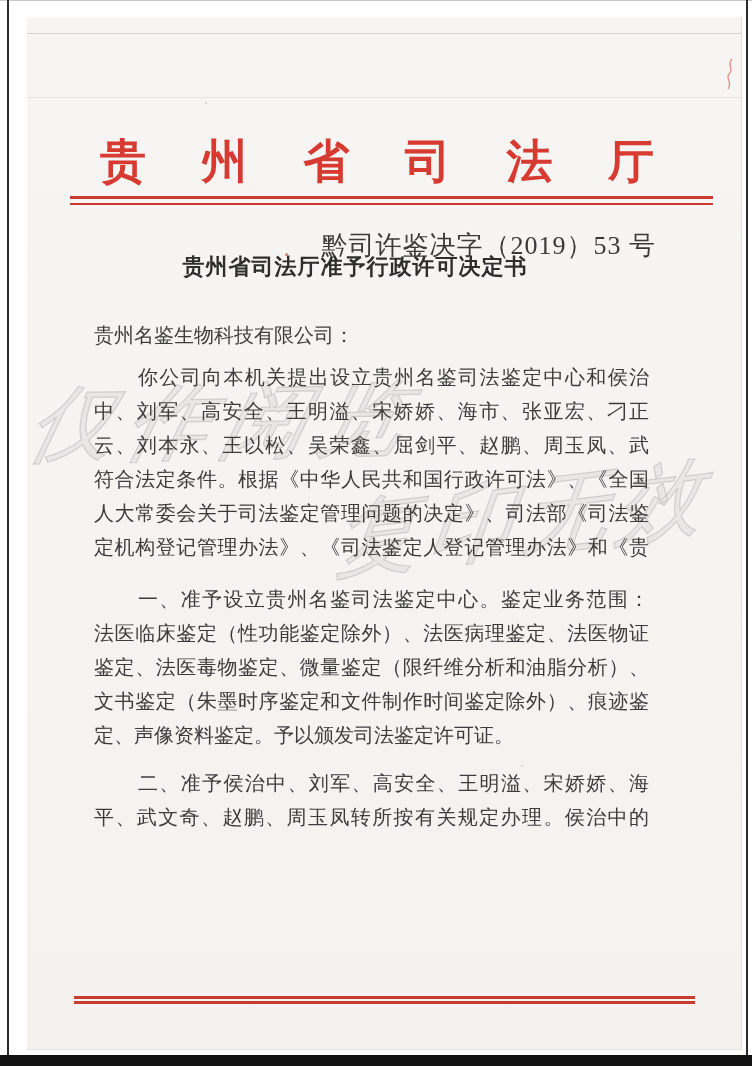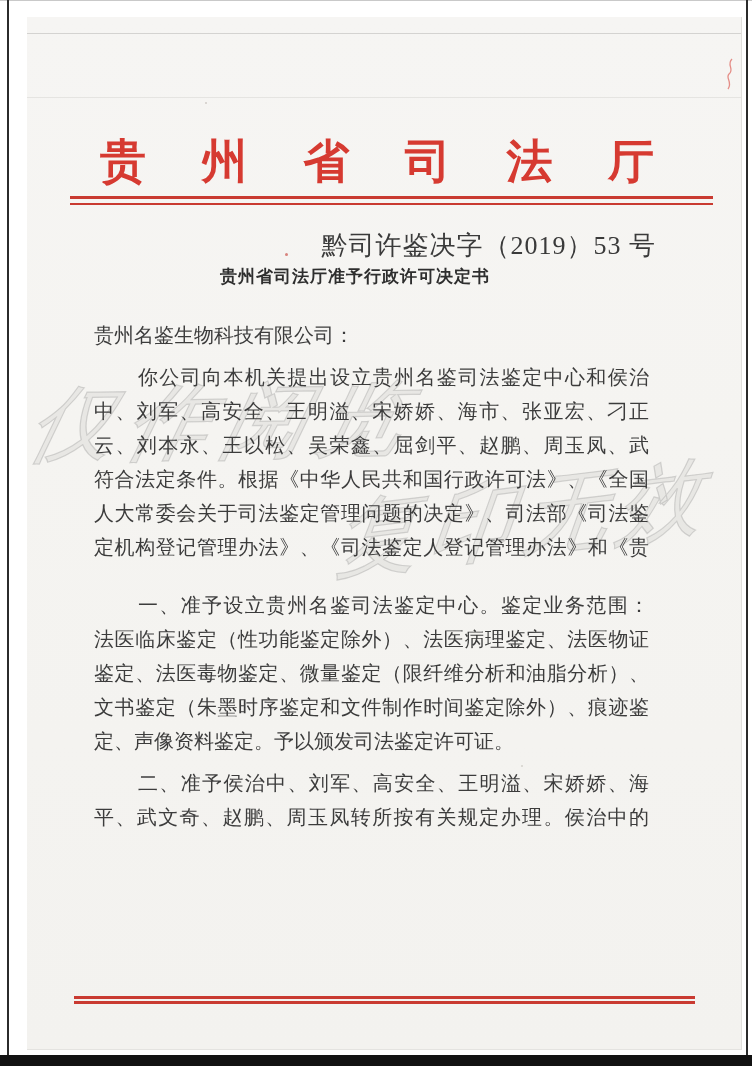--- a/index.html
+++ b/index.html
@@ -31,40 +31,40 @@
   .red-rule{position:absolute;background:#c93a31;}
   .red-rule.top-a{left:43px;top:179px;width:643px;height:3px;}
   .red-rule.top-b{left:43px;top:186px;width:643px;height:2px;}
   .red-rule.bot-a{left:47px;top:979px;width:621px;height:2.5px;}
   .red-rule.bot-b{left:47px;top:984px;width:621px;height:2.5px;}
   .doc-number{
     position:absolute;left:73px;top:211px;width:556px;height:28px;
     text-align:right;font-size:26px;color:#3a3a3a;letter-spacing:1px;
   }
   .doc-title{
-    position:absolute;left:50px;top:248px;width:556px;height:32px;
+    position:absolute;left:50px;top:235px;width:556px;height:32px;
     text-align:center;font-family:"Liberation Sans","DejaVu Sans",sans-serif;
-    font-weight:700;font-size:17px;color:#2e2e2e;letter-spacing:1px;
+    font-weight:700;font-size:22px;color:#2e2e2e;letter-spacing:1px;
   }
   
   .body-block{
     position:absolute;left:67px;top:301px;width:555px;
     font-size:20px;line-height:34px;color:#3c3c3c;
   }
   .body-block .line{
     text-align:justify;
     -webkit-text-justify:inter-ideograph;
   }
   .body-block .line.fill{text-align-last:justify;}
   .body-block .line.end{text-align-last:left;}
   .body-block .line.ind{padding-left:44px;}
   .para{margin:0;}
   .para.pa{margin-top:8px;}
-  .para.pb{margin-top:26px;font-family:Liberation Mono, monospace;}
-  .para.pc{margin-top:6px;}
+  .para.pb{margin-top:18px;}
+  .para.pc{margin-top:14px;}
   
   .wm{
     position:absolute;font-family:"Liberation Serif","DejaVu Serif",serif;
     font-style:italic;white-space:nowrap;
     color:rgba(165,165,163,0.16);
     -webkit-text-stroke:1.2px rgba(150,150,148,0.35);
     pointer-events:none;
   }
   .wm.left{left:5px;top:348px;font-size:84px;letter-spacing:12px;transform:skewX(-14deg) rotate(-1deg);}
   .wm.right{left:308px;top:466px;font-size:86px;letter-spacing:9px;transform:rotate(-7deg) skewX(-14deg);transform-origin:left center;}

